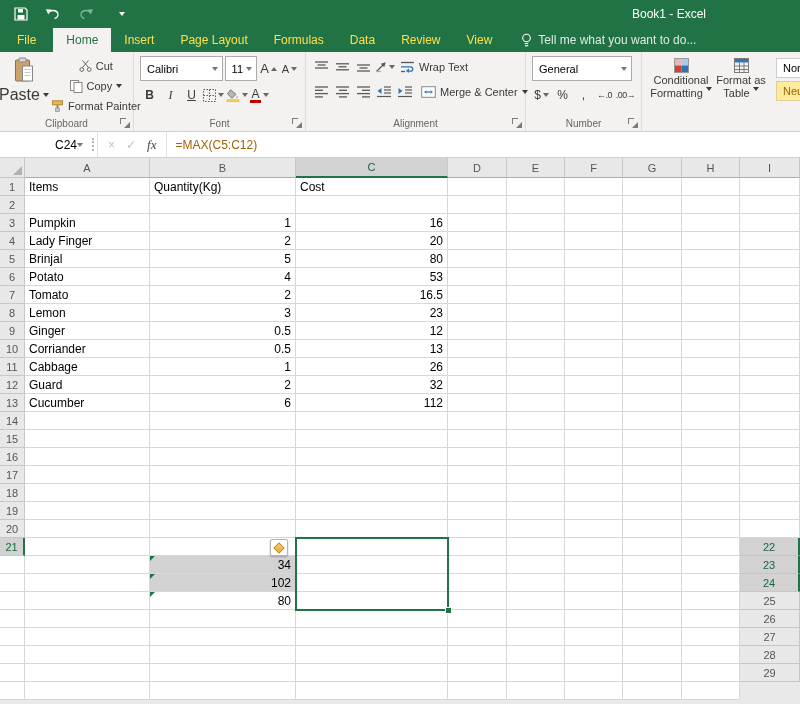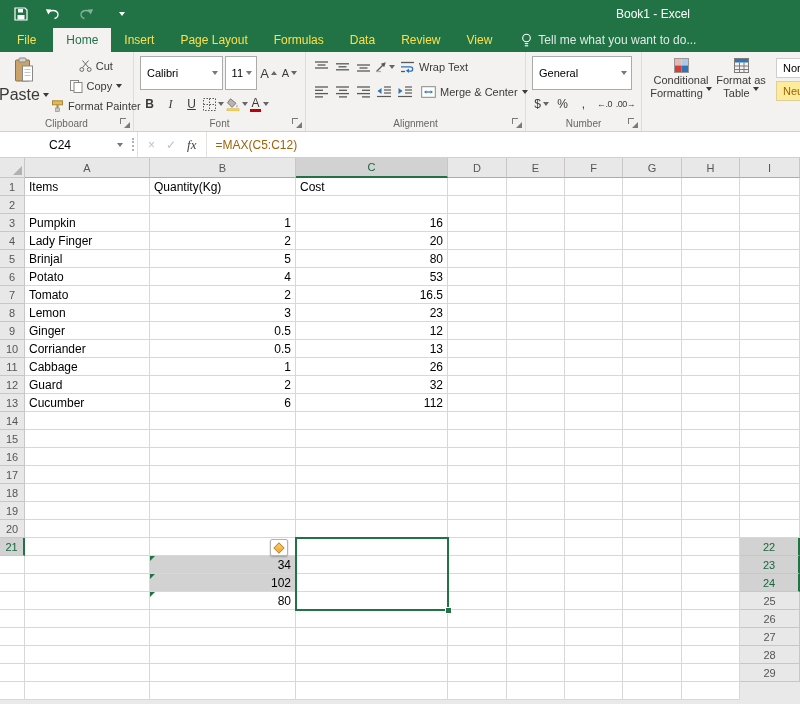--- a/index.html
+++ b/index.html
@@ -3,21 +3,21 @@
 <meta charset="utf-8">
 <style>
   * { margin:0; padding:0; box-sizing:border-box; }
   html,body { width:800px; height:704px; overflow:hidden; font-family:"Liberation Sans", sans-serif; background:#f3f2f1; }
 
   
   .titlebar { height:28px; background:#217346; position:relative; display:flex; align-items:center; color:#fff; }
   .qat { display:flex; align-items:center; gap:17px; padding-left:14px; }
   .qat-btn { display:inline-flex; align-items:center; }
   .dim { opacity:.45; }
-  .win-title { position:absolute; left:616px; top:0; line-height:28px; font-size:12px; color:#fff; white-space:nowrap; }
+  .win-title { position:absolute; left:632px; top:0; line-height:28px; font-size:12px; color:#fff; white-space:nowrap; }
   .caret { display:inline-block; width:0; height:0; border-left:3.5px solid transparent; border-right:3.5px solid transparent; border-top:4px solid currentColor; }
   .caret-up { display:inline-block; width:0; height:0; border-left:3.5px solid transparent; border-right:3.5px solid transparent; border-bottom:4px solid currentColor; }
 
   
   .tabrow { height:24px; background:#217346; display:flex; font-size:12px; }
   #tabs-slot { display:flex; }
   .tab { padding:0 13px; line-height:24px; color:#fde047; white-space:nowrap; }
   .tab.file { padding:0 17px; }
   .tab.active { background:#f3f2f1; color:#217346; }
   .tellme { display:flex; align-items:center; gap:6px; padding:0 10px; margin-left:6px; color:rgba(255,255,255,.85); white-space:nowrap;justify-content:space-between; }
@@ -31,21 +31,21 @@
   .launcher::after { content:''; position:absolute; right:0; bottom:0; width:0; height:0; border-style:solid; border-width:0 0 6px 6px; border-color:transparent transparent #7a7a7a transparent; }
 
   .cb-content { display:flex; }
   .paste-btn { width:44px; display:flex; flex-direction:column; align-items:center; gap:2px; padding-top:2px; font-size:16px; color:#3b3a39; }
   .paste-label { display:flex; align-items:center; gap:3px; }
   .cstack { display:flex; flex-direction:column; padding-top:1px;align-items:center; }
   .sbtn { display:flex; align-items:center; gap:4px; height:20px; padding:0 5px; font-size:11px; color:#3b3a39; white-space:nowrap; }
 
   .rg-col { display:flex; flex-direction:column; gap:4px; padding:1px 4px 0; }
   .frow { display:flex; align-items:center; gap:2px; }
-  .combo { background:#fff; border:1px solid #acaba9; height:34px; display:flex; align-items:center; justify-content:space-between; font-size:11px; padding:0 4px 0 6px; color:#000; }
+  .combo { background:#fff; border:1px solid #acaba9; height:25px; display:flex; align-items:center; justify-content:space-between; font-size:11px; padding:0 4px 0 6px; color:#000; }
   .combo .caret { color:#777; }
   .fname { width:88px; }
   .fsize { width:34px; }
   .tbtn { min-width:19px; height:20px; display:inline-flex; align-items:center; justify-content:center; gap:2px; font-size:12px; color:#3b3a39; }
   .tbtn .caret { color:#666; }
   .boldb { font-weight:bold; }
   .italb { font-style:italic; font-family:"Liberation Serif", serif; }
   .undlb { text-decoration:underline; }
   .acolor { line-height:12px; border-bottom:3px solid #c00000; padding:0 1px; font-size:12px; }
   .labbtn { display:flex; align-items:center; gap:4px; font-size:11px; color:#3b3a39; padding:0 4px; height:21px; white-space:nowrap; }
@@ -54,21 +54,21 @@
 
   .stg { display:flex; padding:0 0 0 6px; }
   .bigbtn { width:62px; display:flex; flex-direction:column; align-items:center; gap:1px; font-size:11px; line-height:12px; color:#3b3a39; padding-top:3px; text-align:center; }
   .lbl2 { display:flex; gap:3px; }
   .chips { margin-left:6px; display:flex; flex-direction:column; gap:3px; padding-top:3px; }
   .chip { width:70px; height:20px; border:1px solid #cfcdcb; background:#fff; font-size:11px; line-height:18px; padding-left:6px; white-space:nowrap; overflow:hidden; color:#000; }
   .chip.neutral { background:#ffeb9c; color:#9c6500; border-color:#e0cf93; }
 
   
   .fbar { height:26px; background:#fff; border-bottom:1px solid #d2d0ce; display:flex; align-items:stretch; font-size:12px; }
-  .namebox { width:88px; display:flex; align-items:center; justify-content:space-between; padding:0 5px 0 9px; color:#000;margin-left:40px; }
+  .namebox { width:88px; display:flex; align-items:center; justify-content:flex-end; padding:0 5px 0 9px; color:#000; }
   .splitter { width:9px; display:flex; align-items:center; justify-content:center; }
   .splitter::before { content:''; height:13px; border-left:2px dotted #b5b3b1; }
   .fxgroup { display:flex; align-items:center; gap:11px; padding:0 10px; border-left:1px solid #e4e2e0; border-right:1px solid #e4e2e0; }
   .fx-x, .fx-check { color:#c3c1bf; font-size:12px; }
   .fx { font-family:"Liberation Serif", serif; font-style:italic; font-size:13px; color:#444; }
   .ftext { display:flex; align-items:center; padding-left:8px; color:#a16207; }
 
   
   .sheet { position:relative; height:546px; background:#e9e9e9; overflow:hidden; }
   .grid { display:grid; grid-template-columns:25px 125px 146px 152px 59px 58px 58px 59px 58px 60px; grid-template-rows:20px repeat(29,18px); }

